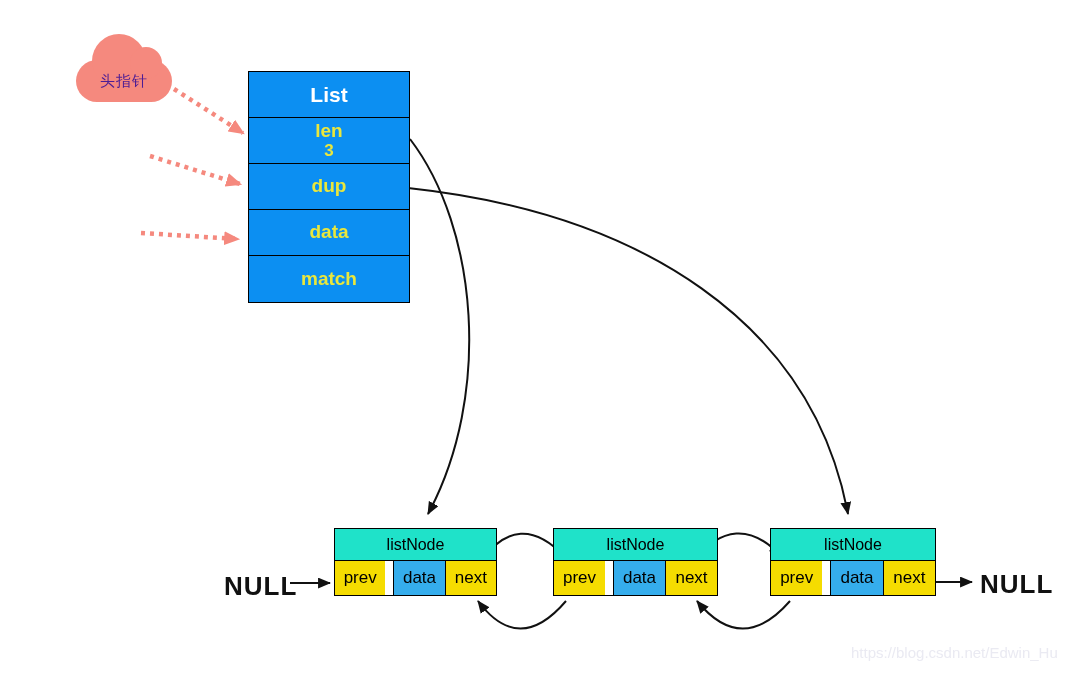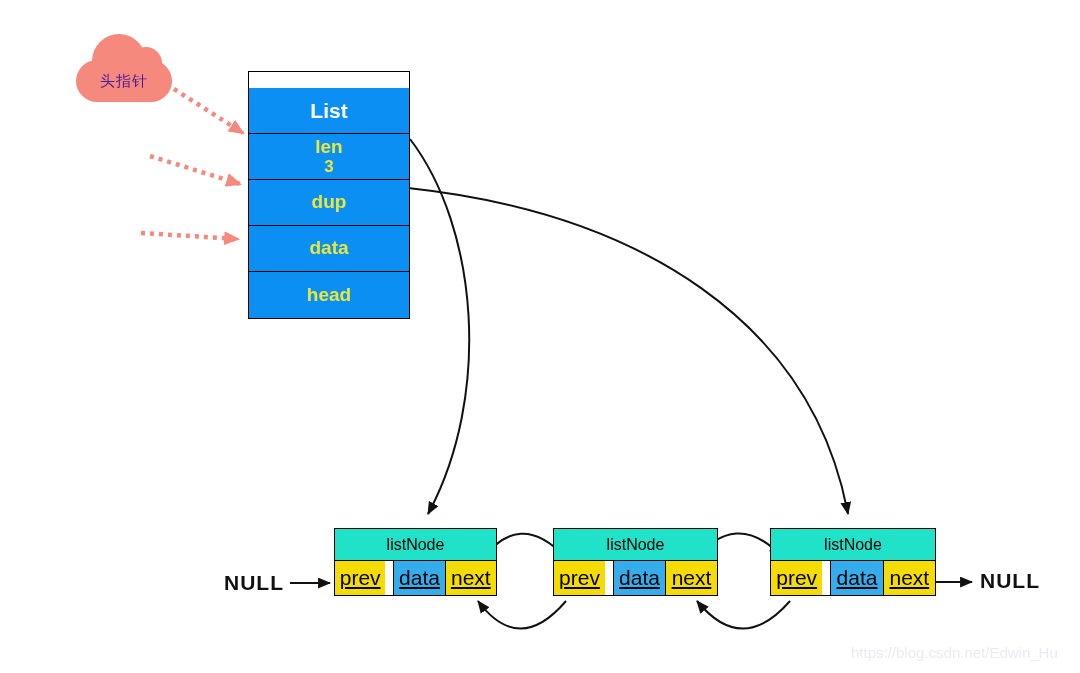--- a/index.html
+++ b/index.html
@@ -48,45 +48,45 @@
     position:absolute;left:248px;top:71px;width:162px;
     border:1.5px solid #000;
   }
   .list-row{
     height:46px;background:var(--table-blue);
     border-bottom:1.5px solid #000;
     display:flex;flex-direction:column;align-items:center;justify-content:center;
     color:var(--field-yellow);font-weight:bold;font-size:19px;line-height:1.1;
   }
   .list-row:last-child{border-bottom:none;}
-  .list-row.title{color:#ffffff;font-size:21px;margin-top:16px;}
+  .list-row.title{color:#ffffff;font-size:21px;}
   .list-row .sub{font-size:17px;}
 
   
   .node{position:absolute;top:528px;}
   .node1{left:334px;width:163px;}
   .node2{left:553px;width:165px;}
   .node3{left:770px;width:166px;}
   .node-header{
     height:33px;background:var(--node-cyan);
     border:1.5px solid #000;
     display:flex;align-items:center;justify-content:center;
     font-size:16px;color:#000;
   }
   .node-cells{display:flex;height:35px;border:1.5px solid #000;border-top:none;}
   .cell{
     flex:1;display:flex;align-items:center;justify-content:center;
-    font-size:21px;color:#000;background:var(--cell-yellow);text-decoration:underline;
+    font-size:17px;color:#000;background:var(--cell-yellow);
   }
   .cell.mid{background:var(--cell-blue);border-left:1.5px solid #000;border-right:1.5px solid #000;margin-left:8px;}
 
   
   .null-label{
     position:absolute;color:var(--ink);
-    font-size:21px;font-weight:600;letter-spacing:1px;
+    font-size:26px;font-weight:600;letter-spacing:1px;
   }
   .null-left{left:224px;top:571px;}
   .null-right{left:980px;top:569px;}
 
   
   .watermark{
     position:absolute;left:851px;top:644px;
     color:var(--watermark-gray);font-size:15px;
   }
 
@@ -137,21 +137,21 @@
       <span>len</span>
       <span class="sub">3</span>
     </div>
     <div class="list-row">
       <span>dup</span>
     </div>
     <div class="list-row">
       <span>data</span>
     </div>
     <div class="list-row">
-      <span>head</span>
+      <span>match</span>
     </div>
   </div>
 
   <div class="node node1">
     <div class="node-header">
       <span>listNode</span>
     </div>
     <div class="node-cells">
       <div class="cell">prev</div>
       <div class="cell mid">data</div>

